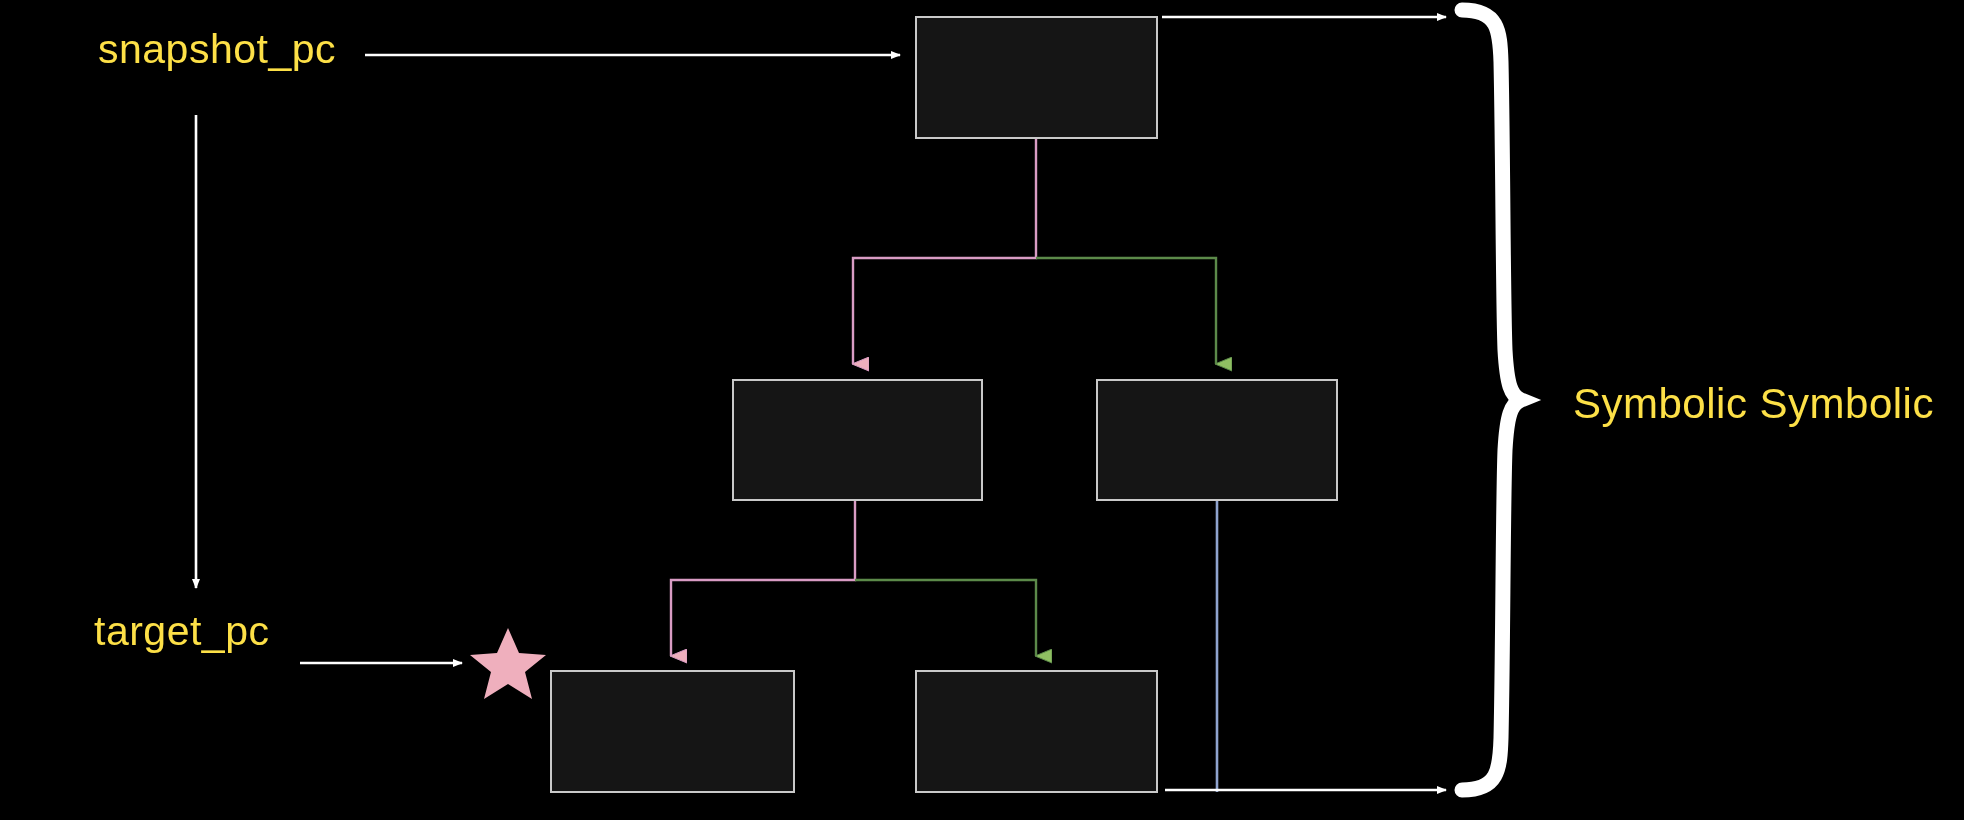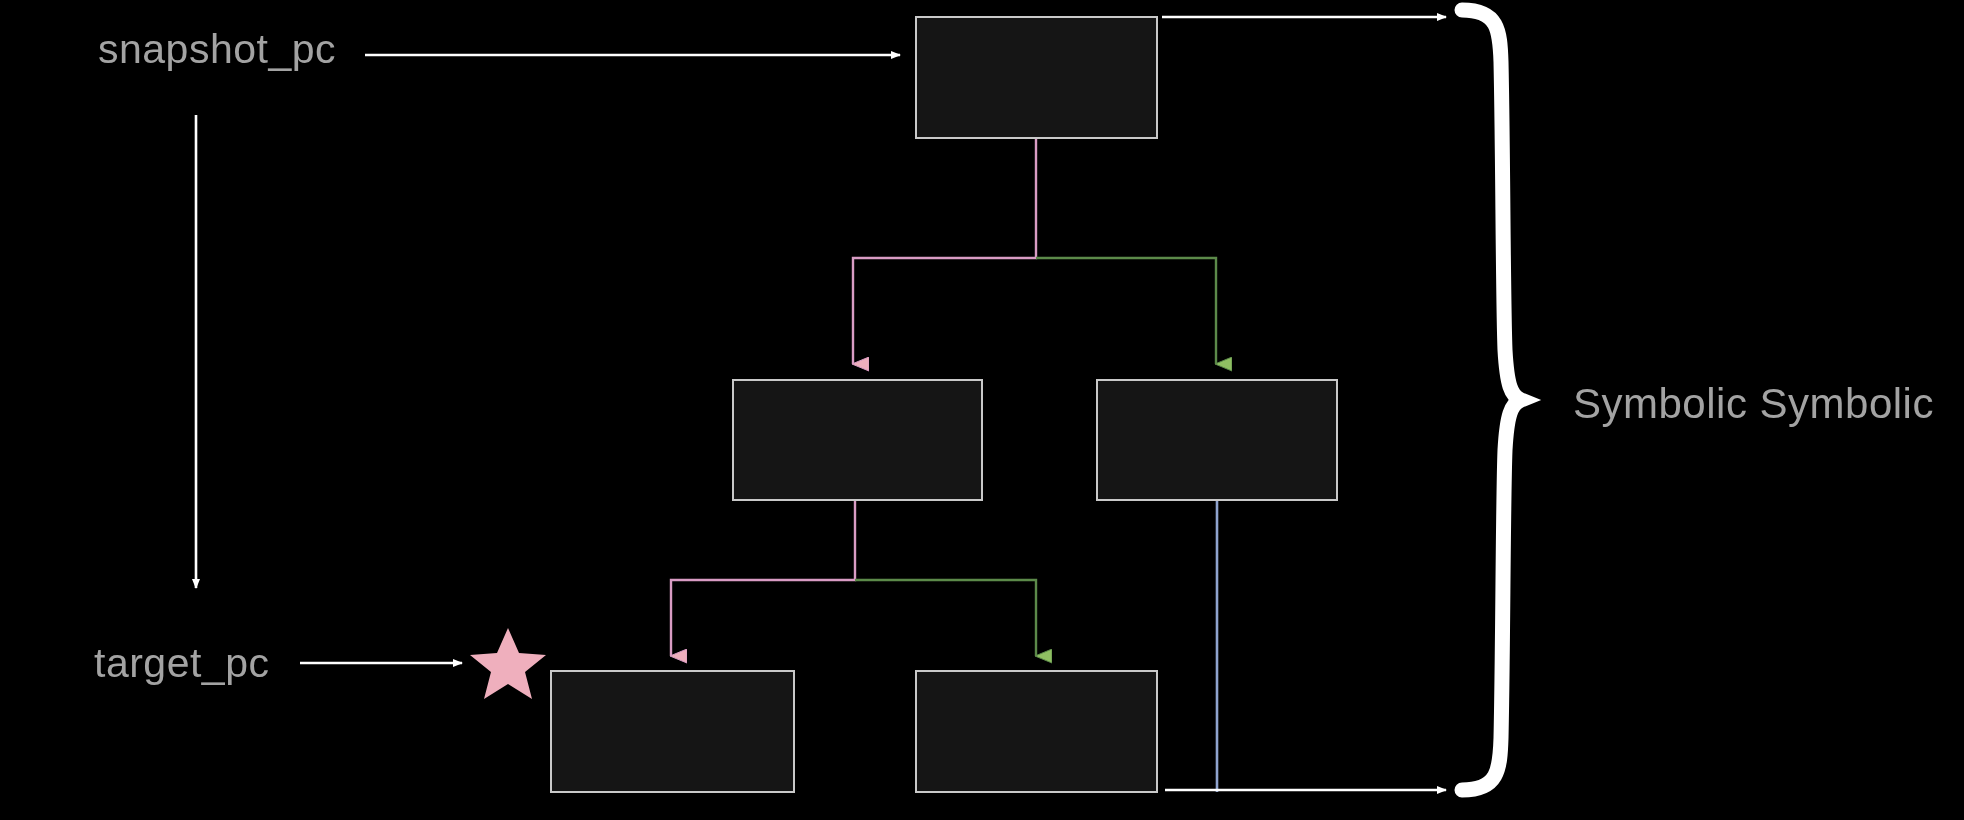--- a/index.html
+++ b/index.html
@@ -19,33 +19,33 @@
   }
   #diagram-svg {
     position: absolute;
     left: 0;
     top: 0;
     width: 1964px;
     height: 820px;
   }
   .label-text {
     position: absolute;
-    color: #a3a3a3;
+    color: #fde047;
     font-family: "Liberation Sans", sans-serif;
     white-space: nowrap;
     letter-spacing: 0.5px;
   }
   #label-snapshot-pc {
     left: 98px;
     top: 26px;
     font-size: 41px;
   }
   #label-target-pc {
     left: 94px;
-    top: 640px;
+    top: 608px;
     font-size: 41px;
   }
   #label-symbolic-context {
     left: 1573px;
     top: 380px;
     font-size: 42px;
   }
   .node-box {
     position: absolute;
     background: #151515;

